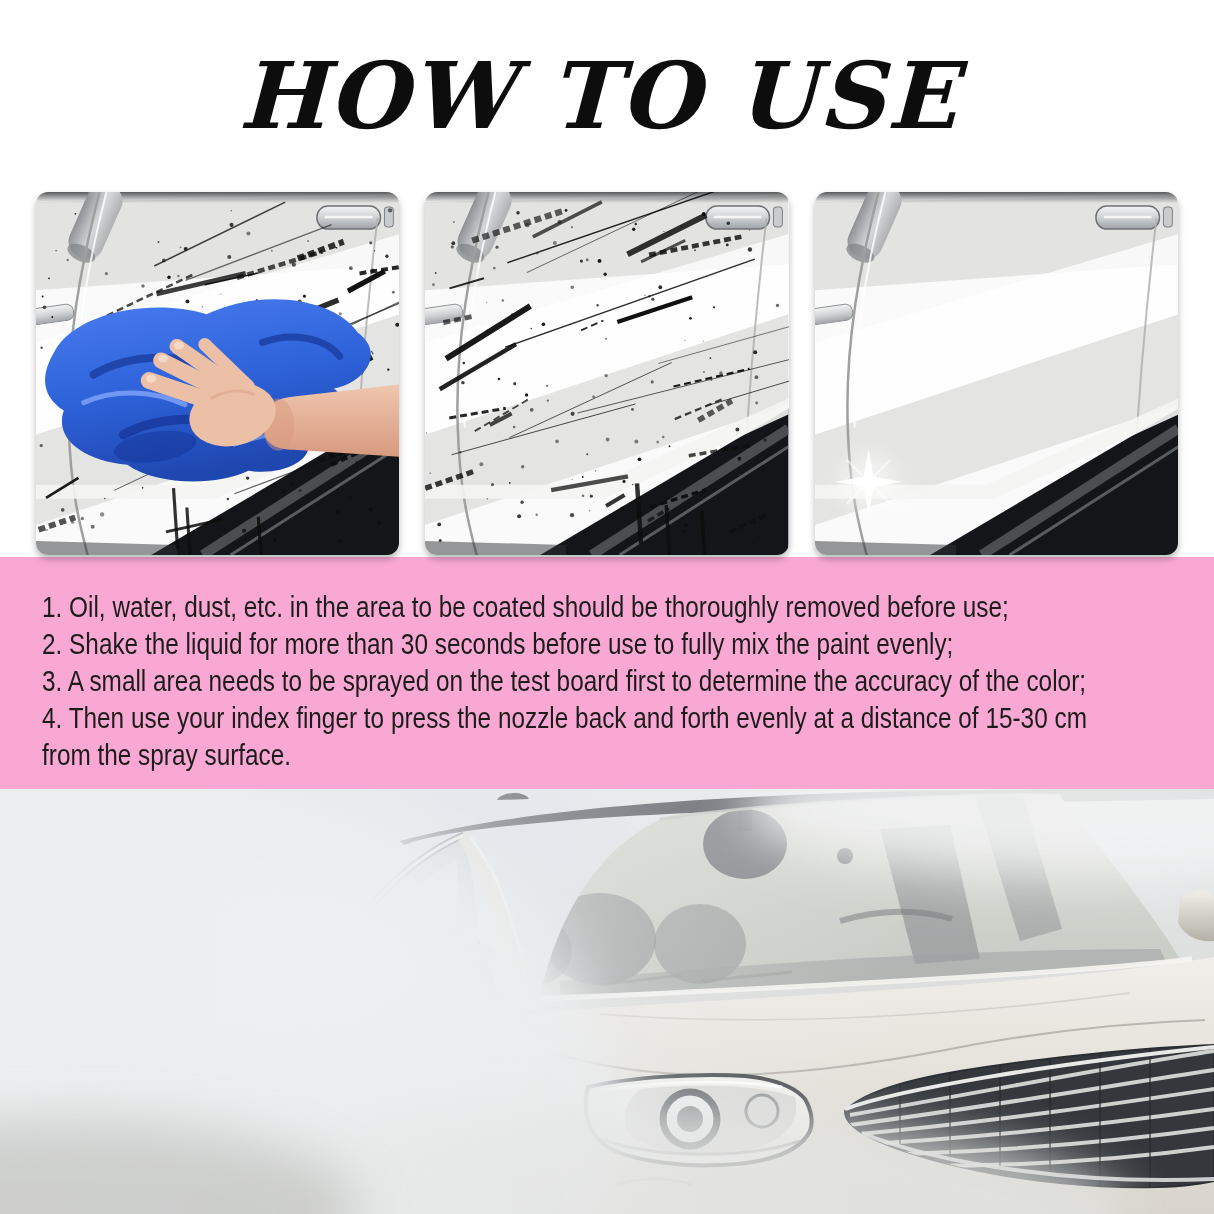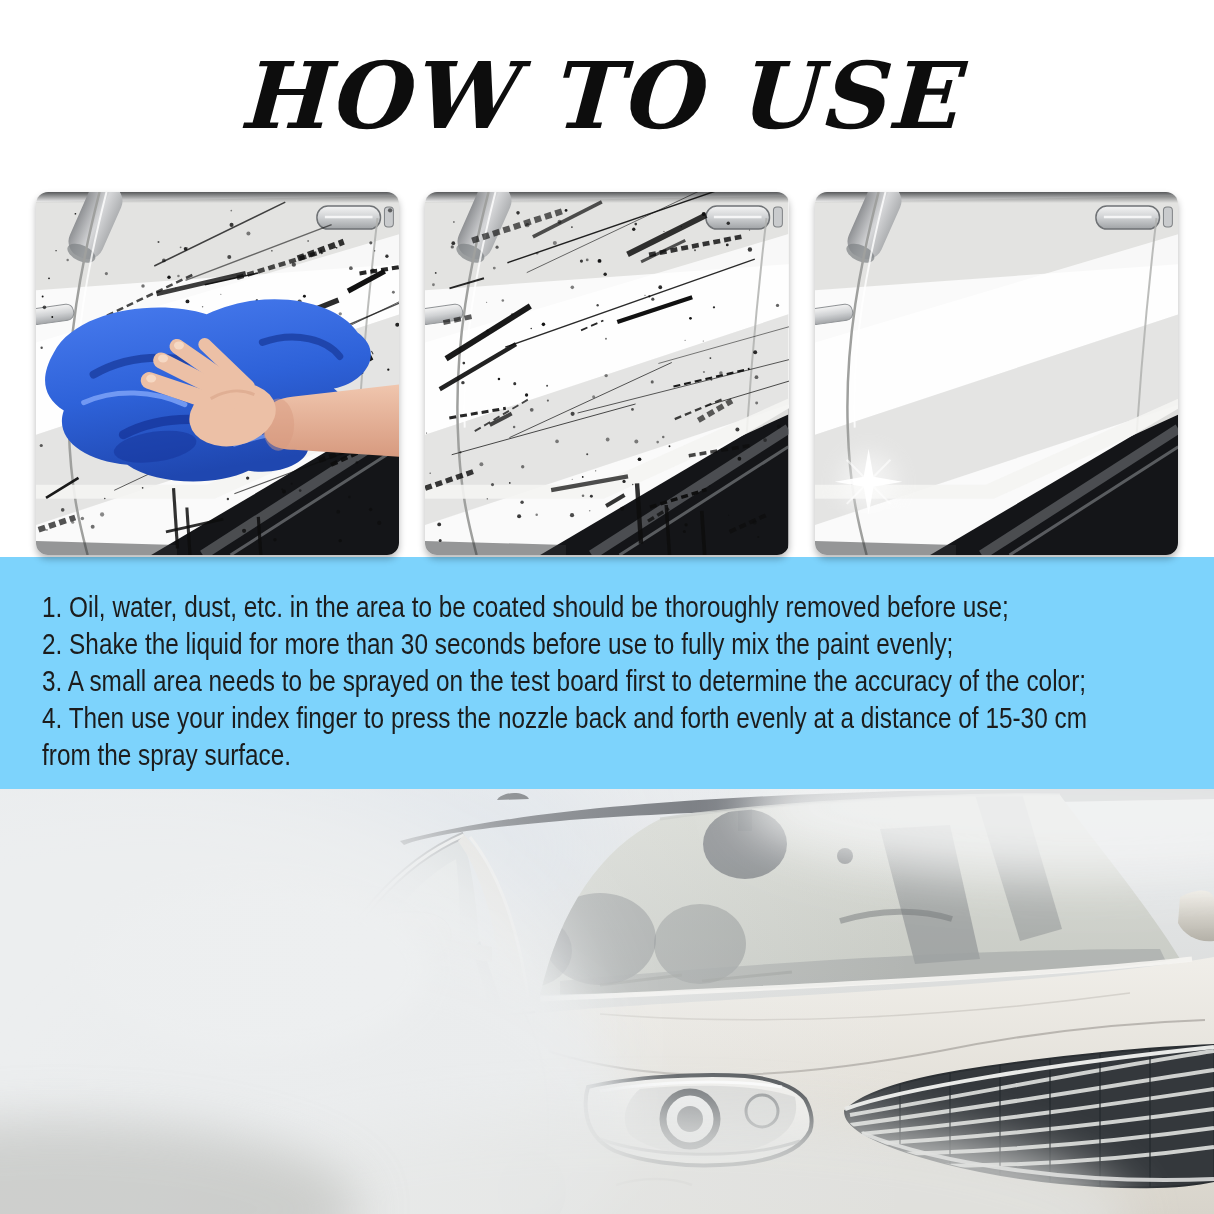--- a/index.html
+++ b/index.html
@@ -18,21 +18,21 @@
     transform:skewX(-4deg);
     white-space:nowrap;
   }
 
   .panels{display:flex;gap:26px;padding:0 36px;height:363px;box-sizing:border-box;}
   .panel{flex:1;margin:0;border-radius:12px;overflow:hidden;box-shadow:0 4px 7px rgba(0,0,0,.28);background:#f7f7f7;}
   .panel svg{width:100%;height:100%;display:block;}
 
   .instructions{
     margin-top:2px;
-    background:#7dd3fc;
+    background:#f9a8d4;
     height:232px;
     box-sizing:border-box;
     padding:32px 0 0 42px;
     overflow:hidden;
   }
   .steps{width:1360px;transform:scaleX(0.84);transform-origin:0 0;}
   .steps p{margin:0;font-size:29px;line-height:37px;color:#1c1c1c;white-space:nowrap;}
 
   .hero{margin:0;height:425px;}
   .hero svg{width:100%;height:100%;display:block;}

